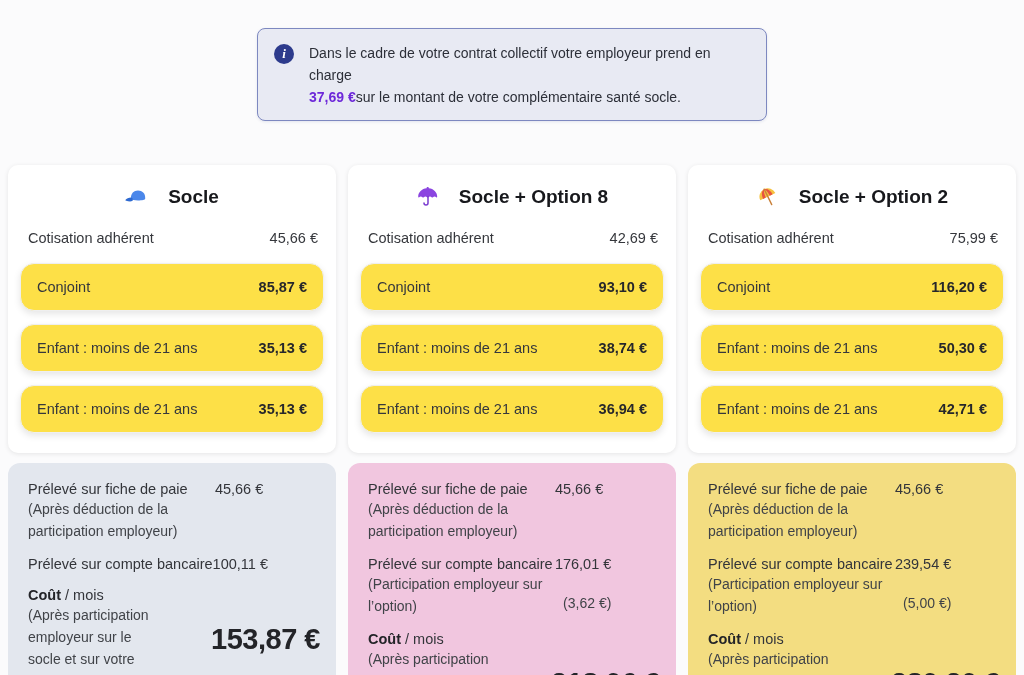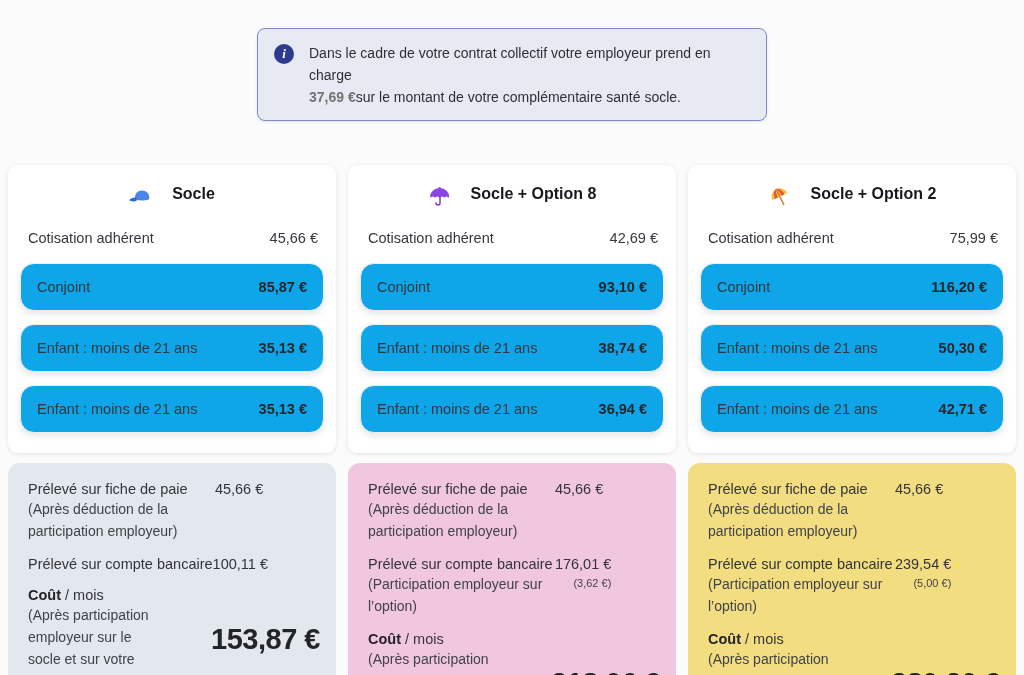--- a/index.html
+++ b/index.html
@@ -30,66 +30,66 @@
     background: #2d3b8c;
     color: #fff;
     font-family: "Liberation Serif", "DejaVu Serif", serif;
     font-style: italic;
     font-weight: 700;
     font-size: 13px;
     line-height: 20px;
     text-align: center;
   }
   .banner-text { font-size: 14px; line-height: 22px; color: #2c2f38; }
-  .banner-text strong { color: #737373; }
+  .banner-text strong { color: #6d28d9; }
 
   
   .columns {
     display: flex;
     gap: 12px;
     padding: 0 8px;
     margin-top: 44px;
     align-items: flex-start;
   }
   .column { flex: 1 1 0; min-width: 0; }
 
   .card {
     background: #fff;
     border-radius: 10px;
     box-shadow: 0 1px 5px rgba(0,0,0,.09);
     padding: 16px 0 20px;
     margin-bottom: 10px;
   }
   .card-title {
     display: flex;
-    align-items: flex-start;
+    align-items: center;
     justify-content: center;
     gap: 19px;
-    font-size: 16px;
+    font-size: 19px;
     font-weight: 700;
     color: #17181c;
     padding: 4px 0 2px;
   }
   .card-title .icon { display: inline-flex; }
   .cotisation-row {
     display: flex;
     justify-content: space-between;
     align-items: flex-start;
     padding: 0 18px 0 20px;
     margin: 19px 0 17px;
     font-size: 14.5px;
     color: #35373c;
   }
   .pill {
     display: flex;
     justify-content: space-between;
     align-items: center;
     margin: 13px 12px 0;
     padding: 15px 16px;
-    background: #0ea5e9;
+    background: #fde047;
     border: 1px solid #efefef;
     border-radius: 14px;
     box-shadow: 0 3px 7px rgba(0,0,0,.10);
     font-size: 14.5px;
     color: #35373c;
   }
   .pill-value { font-weight: 700; color: #26272b; white-space: nowrap; }
 
   
   .summary {
@@ -108,21 +108,21 @@
   .sum-left { max-width: 64%; }
   .sum-label { line-height: 18px; }
   .sum-note {
     font-size: 14px;
     color: #404348;
     line-height: 22px;
   }
   .sum-note:empty { display: none; }
   .sum-right { text-align: right; }
   .sum-value { white-space: nowrap; line-height: 18px; }
-  .sum-value-note { font-size: 11px; color: #404348; margin-top: 4px; }
+  .sum-value-note { font-size: 14px; color: #404348; margin-top: 22px; }
   .sum-value-note:empty { display: none; }
   .cost-row { align-items: center; margin-top: 2px; }
   .cost-label { font-size: 14.5px; }
   .cost-label strong { color: #232428; }
   .total {
     font-size: 29px;
     font-weight: 700;
     color: #232428;
     letter-spacing: -0.5px;
     white-space: nowrap;

